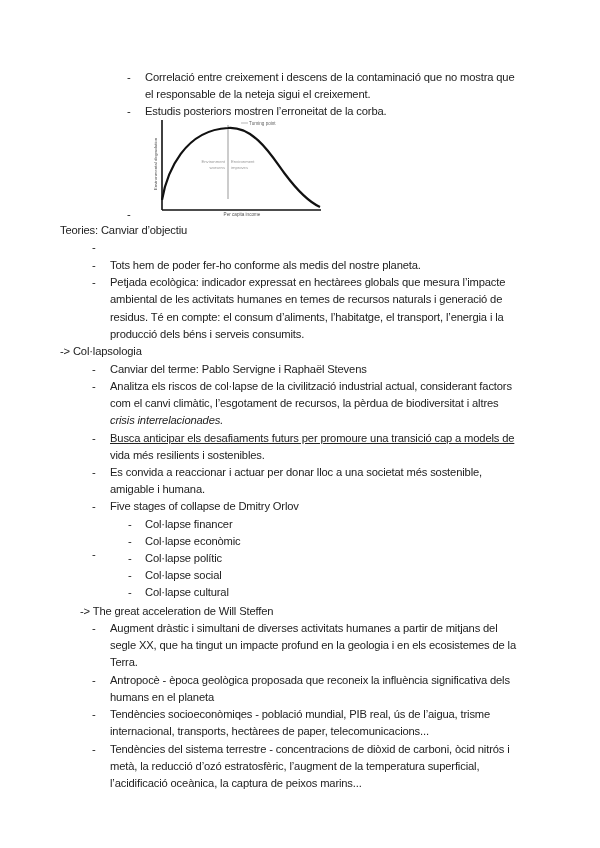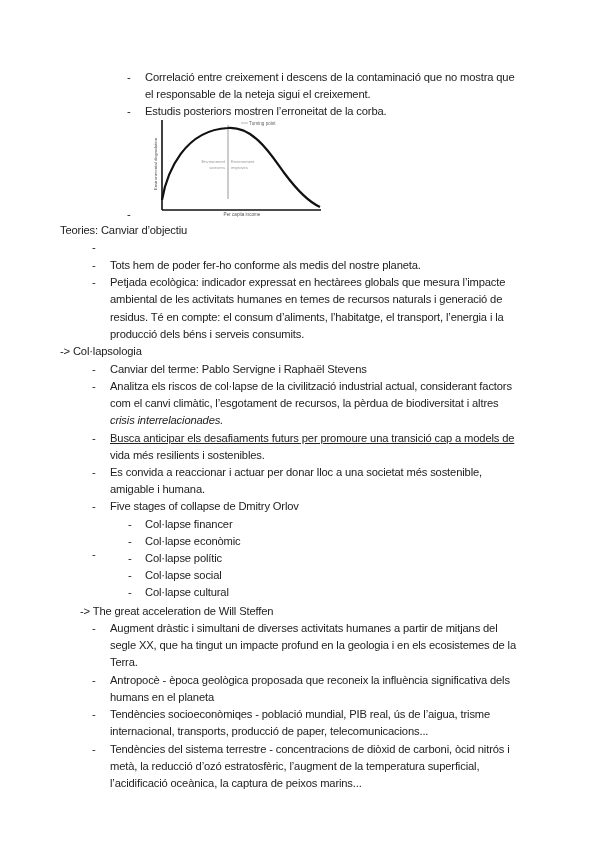--- a/index.html
+++ b/index.html
@@ -94,18 +94,18 @@
   <span class="line" style="left:60px; top:603px;margin-left:20px;">-&gt; The great acceleration de Will Steffen</span>
   <span class="dash" style="left:92px; top:620px;">-</span>
   <span class="line" style="left:110px; top:620px;">Augment dràstic i simultani de diverses activitats humanes a partir de mitjans del</span>
   <span class="line" style="left:110px; top:637px;">segle XX, que ha tingut un impacte profund en la geologia i en els ecosistemes de la</span>
   <span class="line" style="left:110px; top:654px;">Terra.</span>
   <span class="dash" style="left:92px; top:672px;">-</span>
   <span class="line" style="left:110px; top:672px;">Antropocè - època geològica proposada que reconeix la influència significativa dels</span>
   <span class="line" style="left:110px; top:689px;">humans en el planeta</span>
   <span class="dash" style="left:92px; top:706px;">-</span>
   <span class="line" style="left:110px; top:706px;">Tendències socioeconòmiqes - població mundial, PIB real, ús de l’aigua, trisme</span>
-  <span class="line" style="left:110px; top:723px;">internacional, transports, producció de paper, telecomunicacions...</span>
+  <span class="line" style="left:110px; top:723px;">internacional, transports, hectàrees de paper, telecomunicacions...</span>
   <span class="dash" style="left:92px; top:741px;">-</span>
   <span class="line" style="left:110px; top:741px;">Tendències del sistema terrestre - concentracions de diòxid de carboni, òcid nitrós i</span>
   <span class="line" style="left:110px; top:758px;">metà, la reducció d’ozó estratosfèric, l’augment de la temperatura superficial,</span>
   <span class="line" style="left:110px; top:775px;">l’acidificació oceànica, la captura de peixos marins...</span>
 </div>
 
 </body></html>

